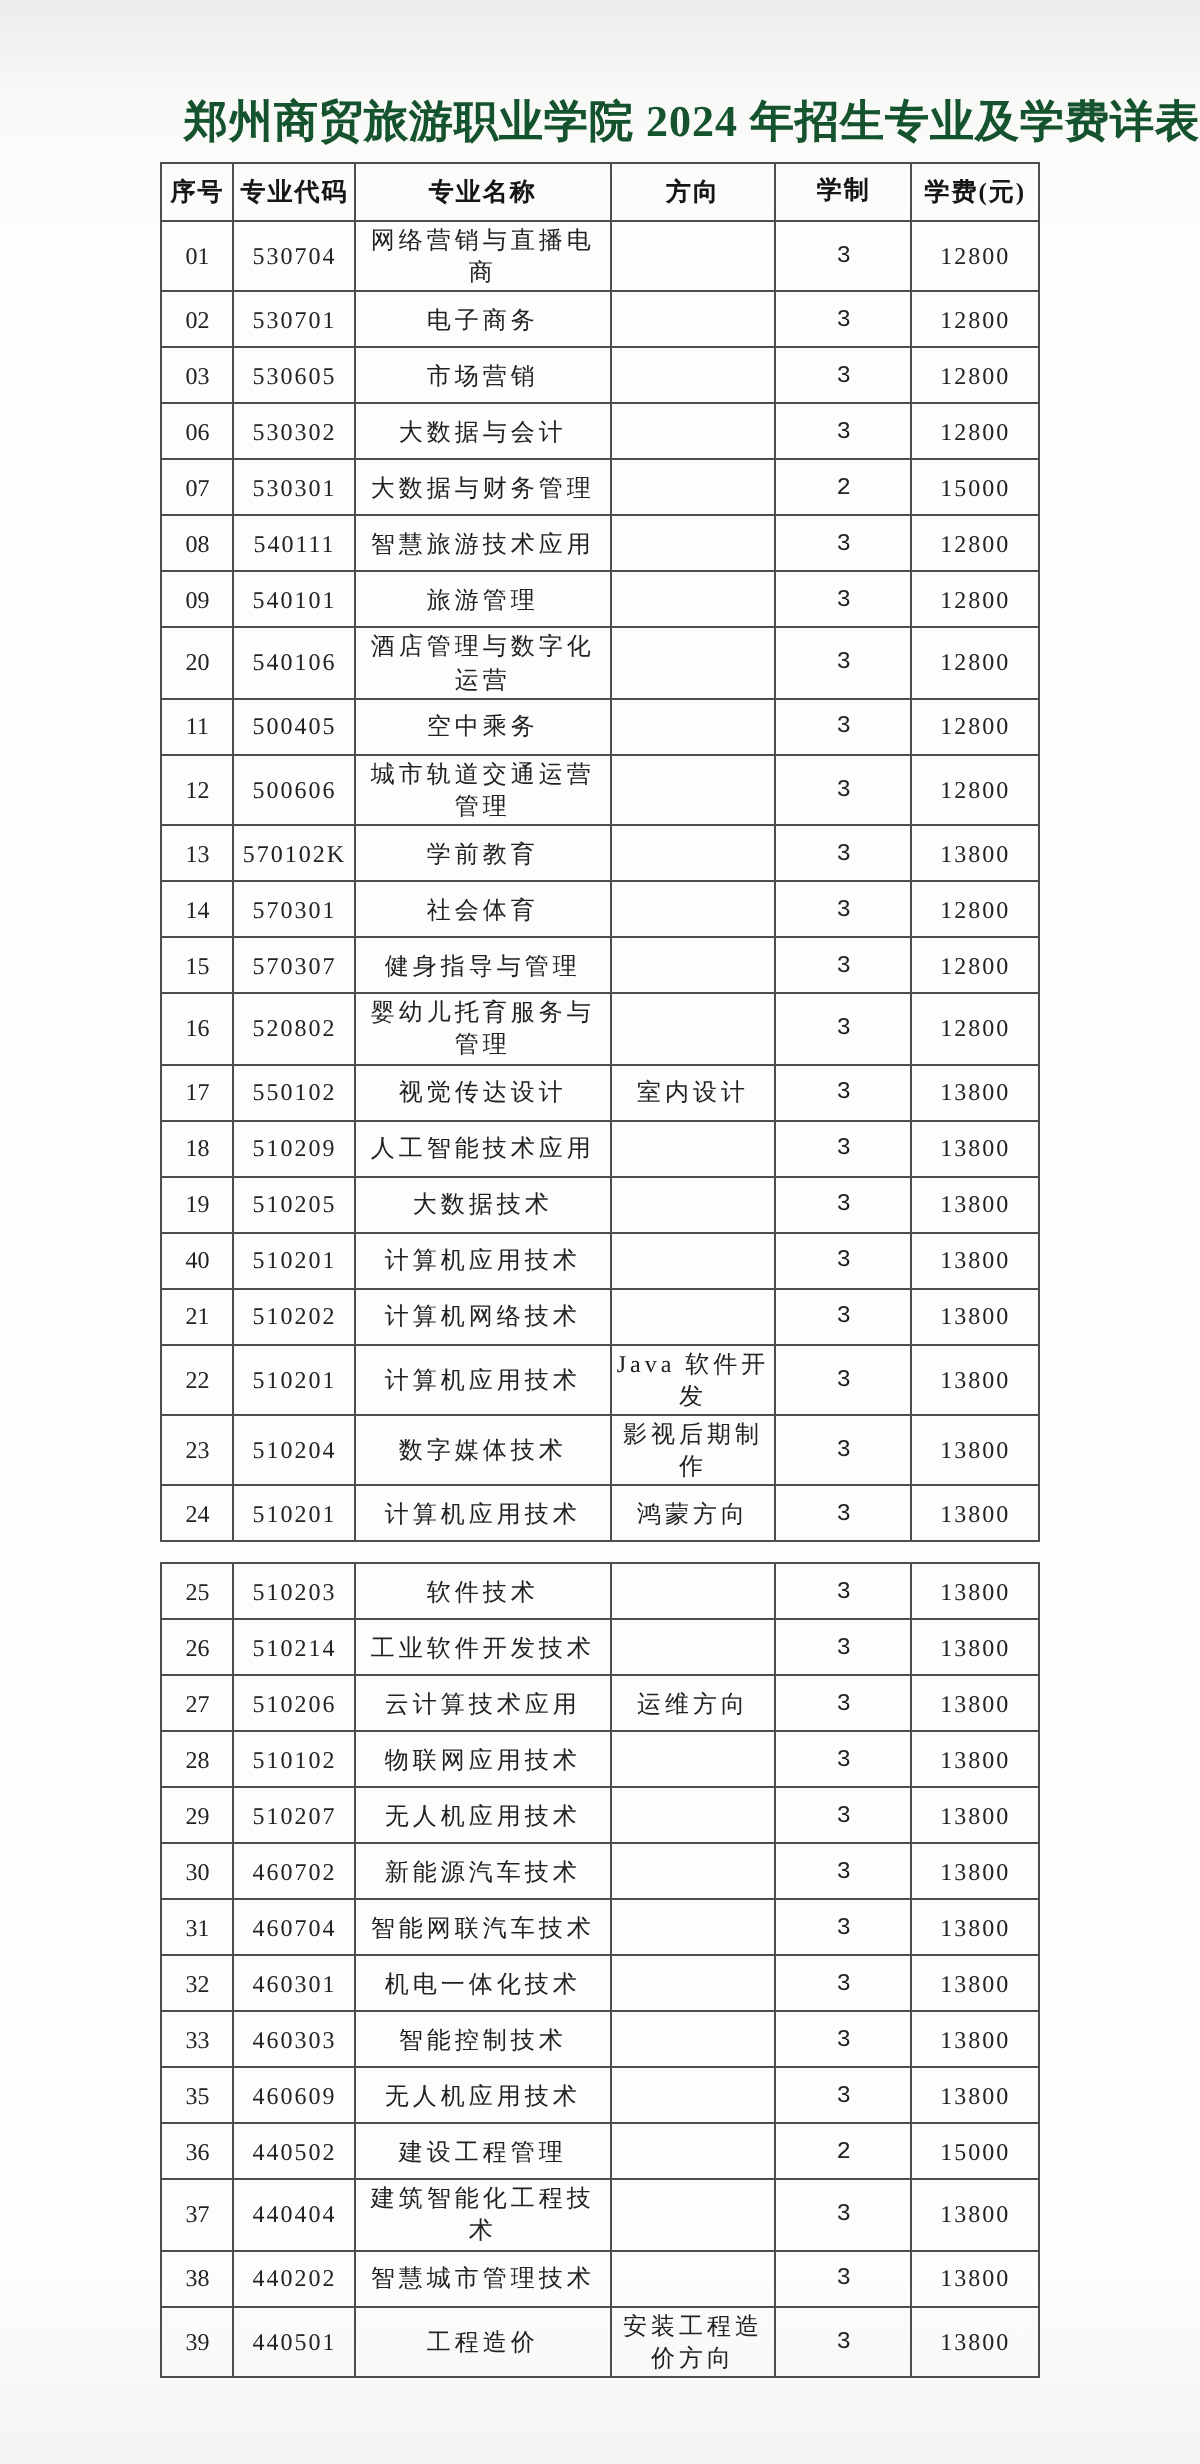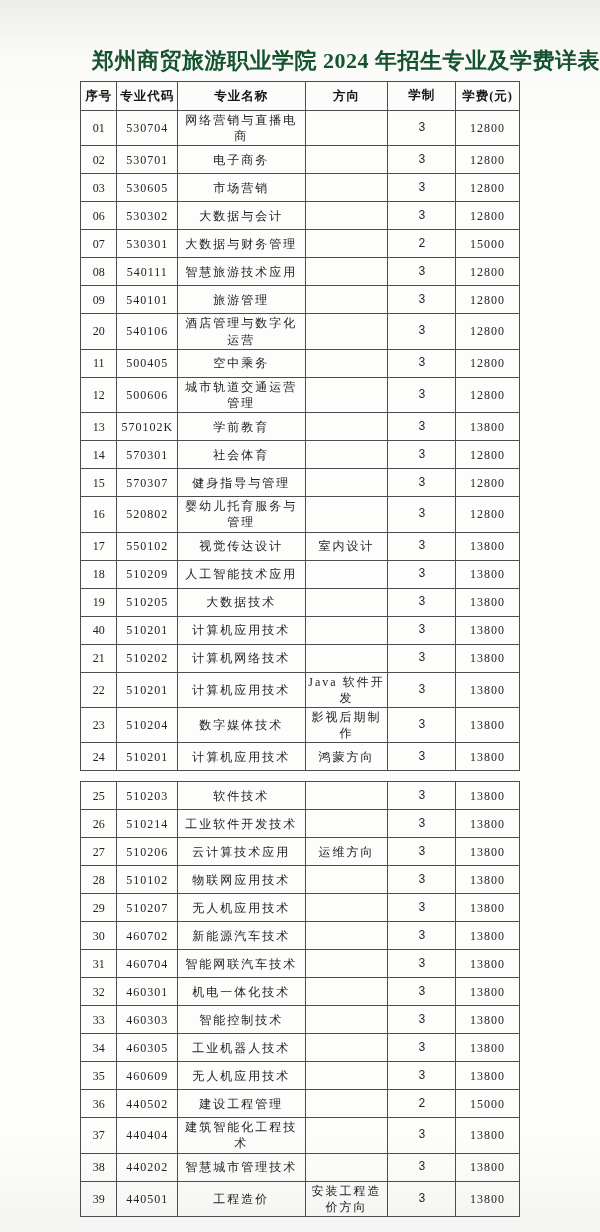--- a/index.html
+++ b/index.html
@@ -338,28 +338,20 @@
         </tr>
         <tr>
           <td class="c-no">33</td>
           <td class="c-code">460303</td>
           <td class="c-name">智能控制技术</td>
           <td class="c-dir"></td>
           <td class="c-dur">3</td>
           <td class="c-fee">13800</td>
         </tr>
         <tr>
-          <td class="c-no">34</td>
-          <td class="c-code">460305</td>
-          <td class="c-name">工业机器人技术</td>
-          <td class="c-dir"></td>
-          <td class="c-dur">3</td>
-          <td class="c-fee">13800</td>
-        </tr>
-        <tr>
           <td class="c-no">35</td>
           <td class="c-code">460609</td>
           <td class="c-name">无人机应用技术</td>
           <td class="c-dir"></td>
           <td class="c-dur">3</td>
           <td class="c-fee">13800</td>
         </tr>
         <tr>
           <td class="c-no">36</td>
           <td class="c-code">440502</td>

